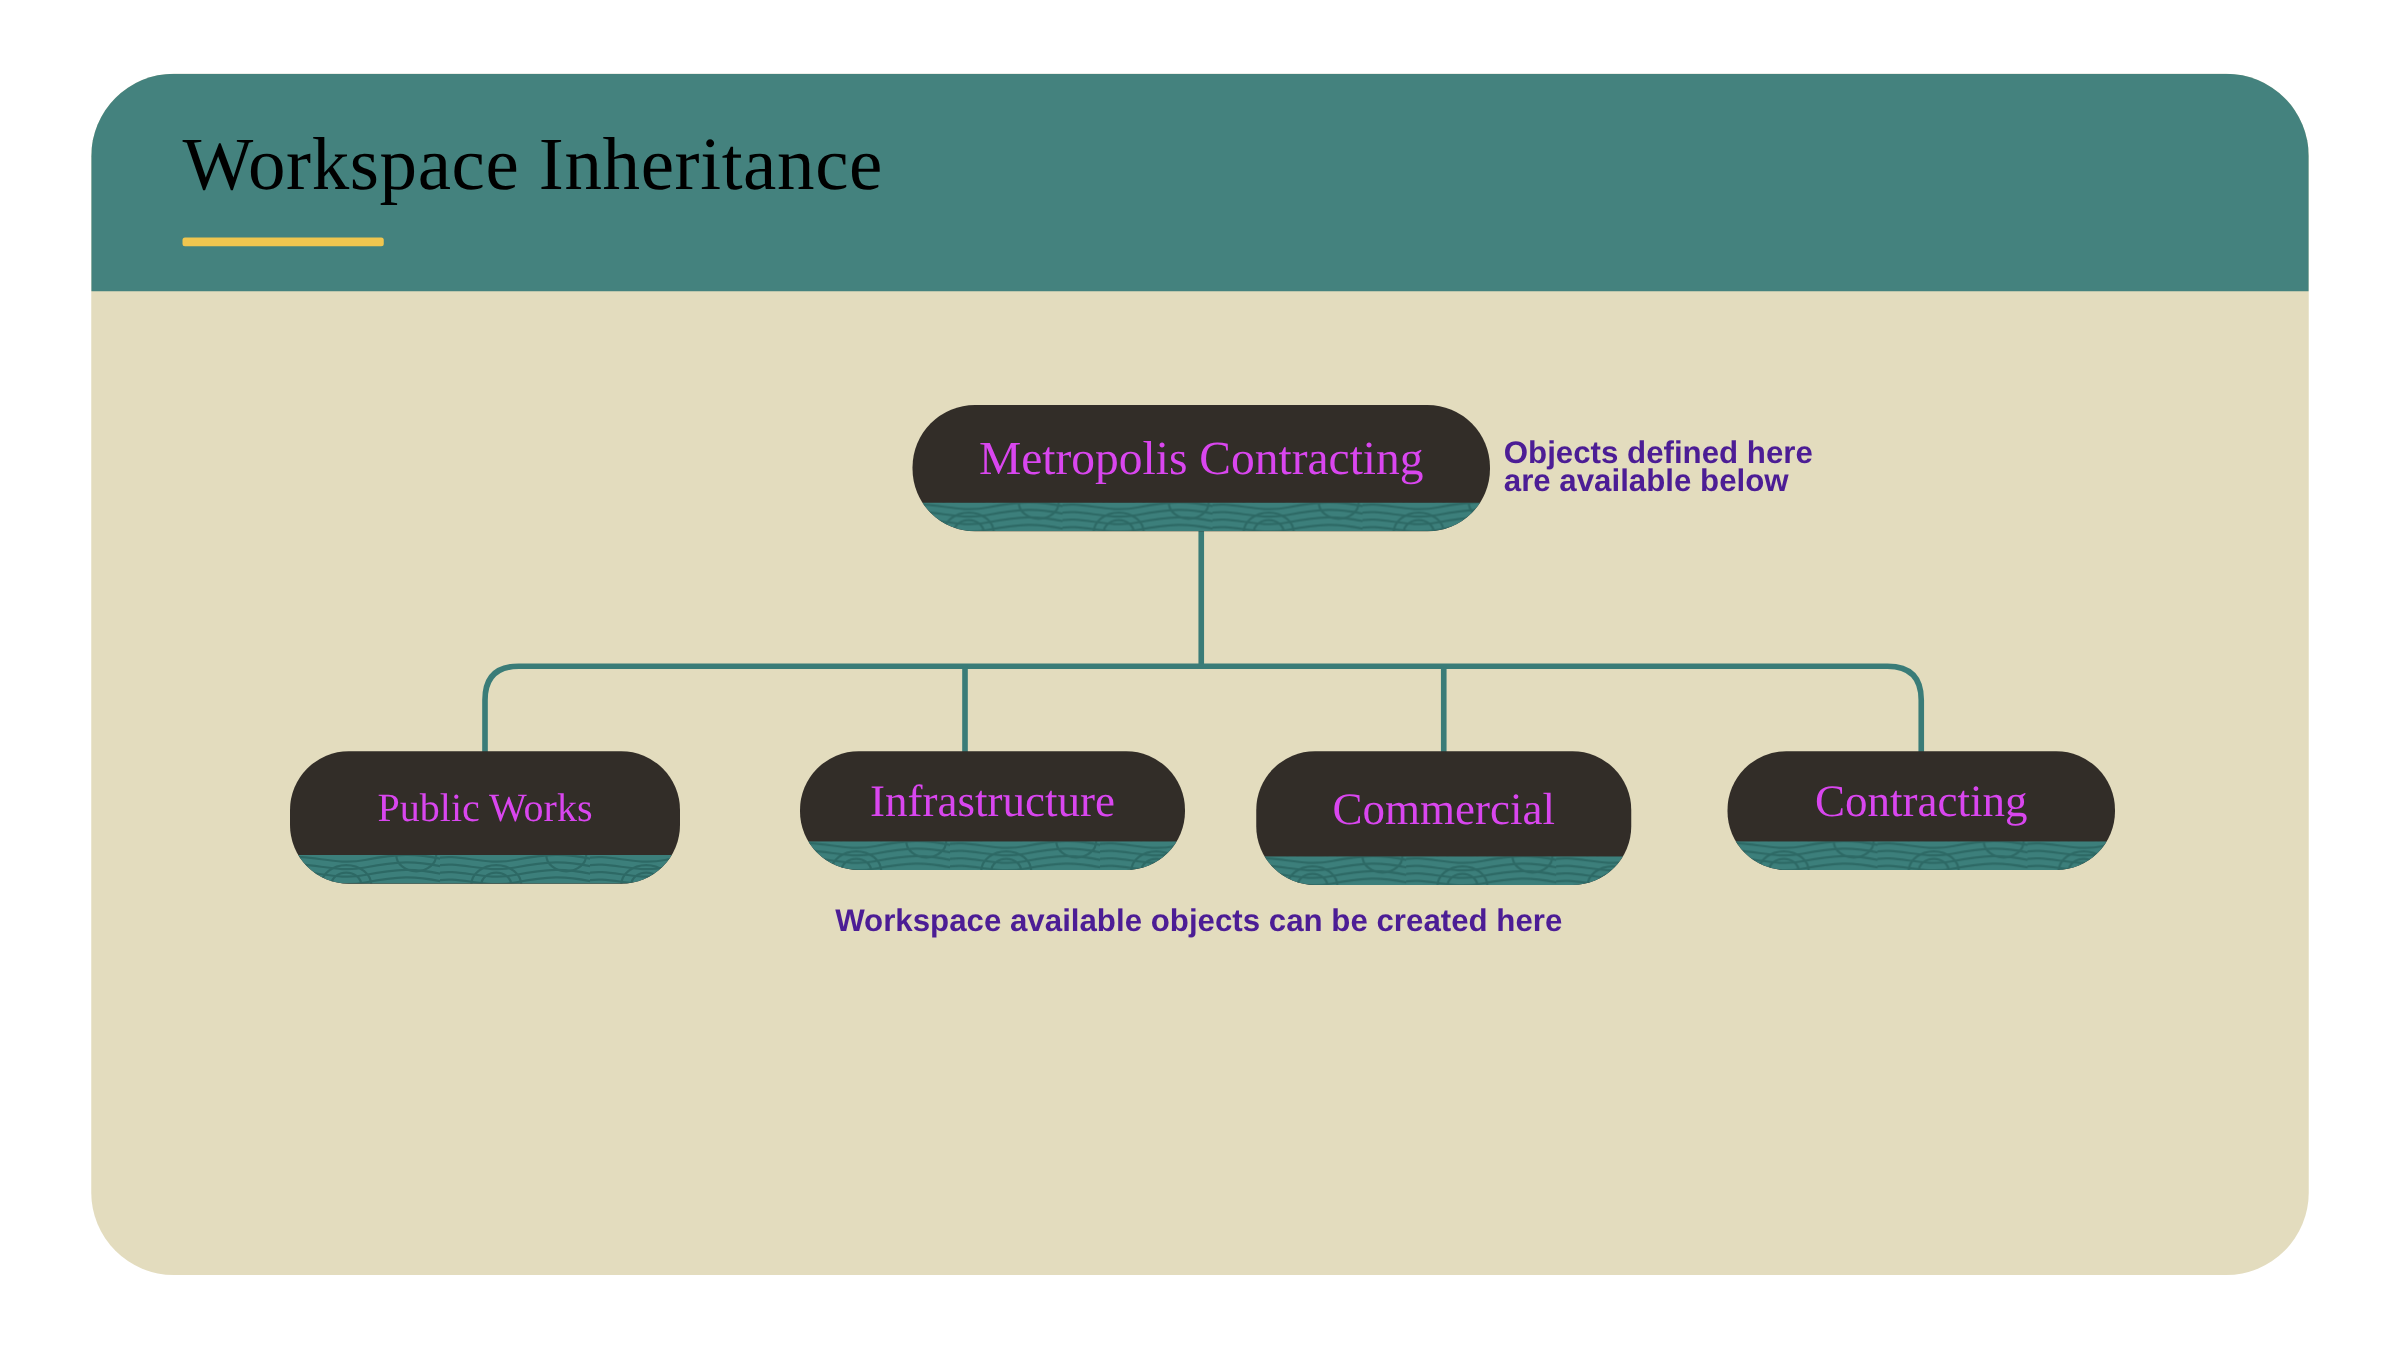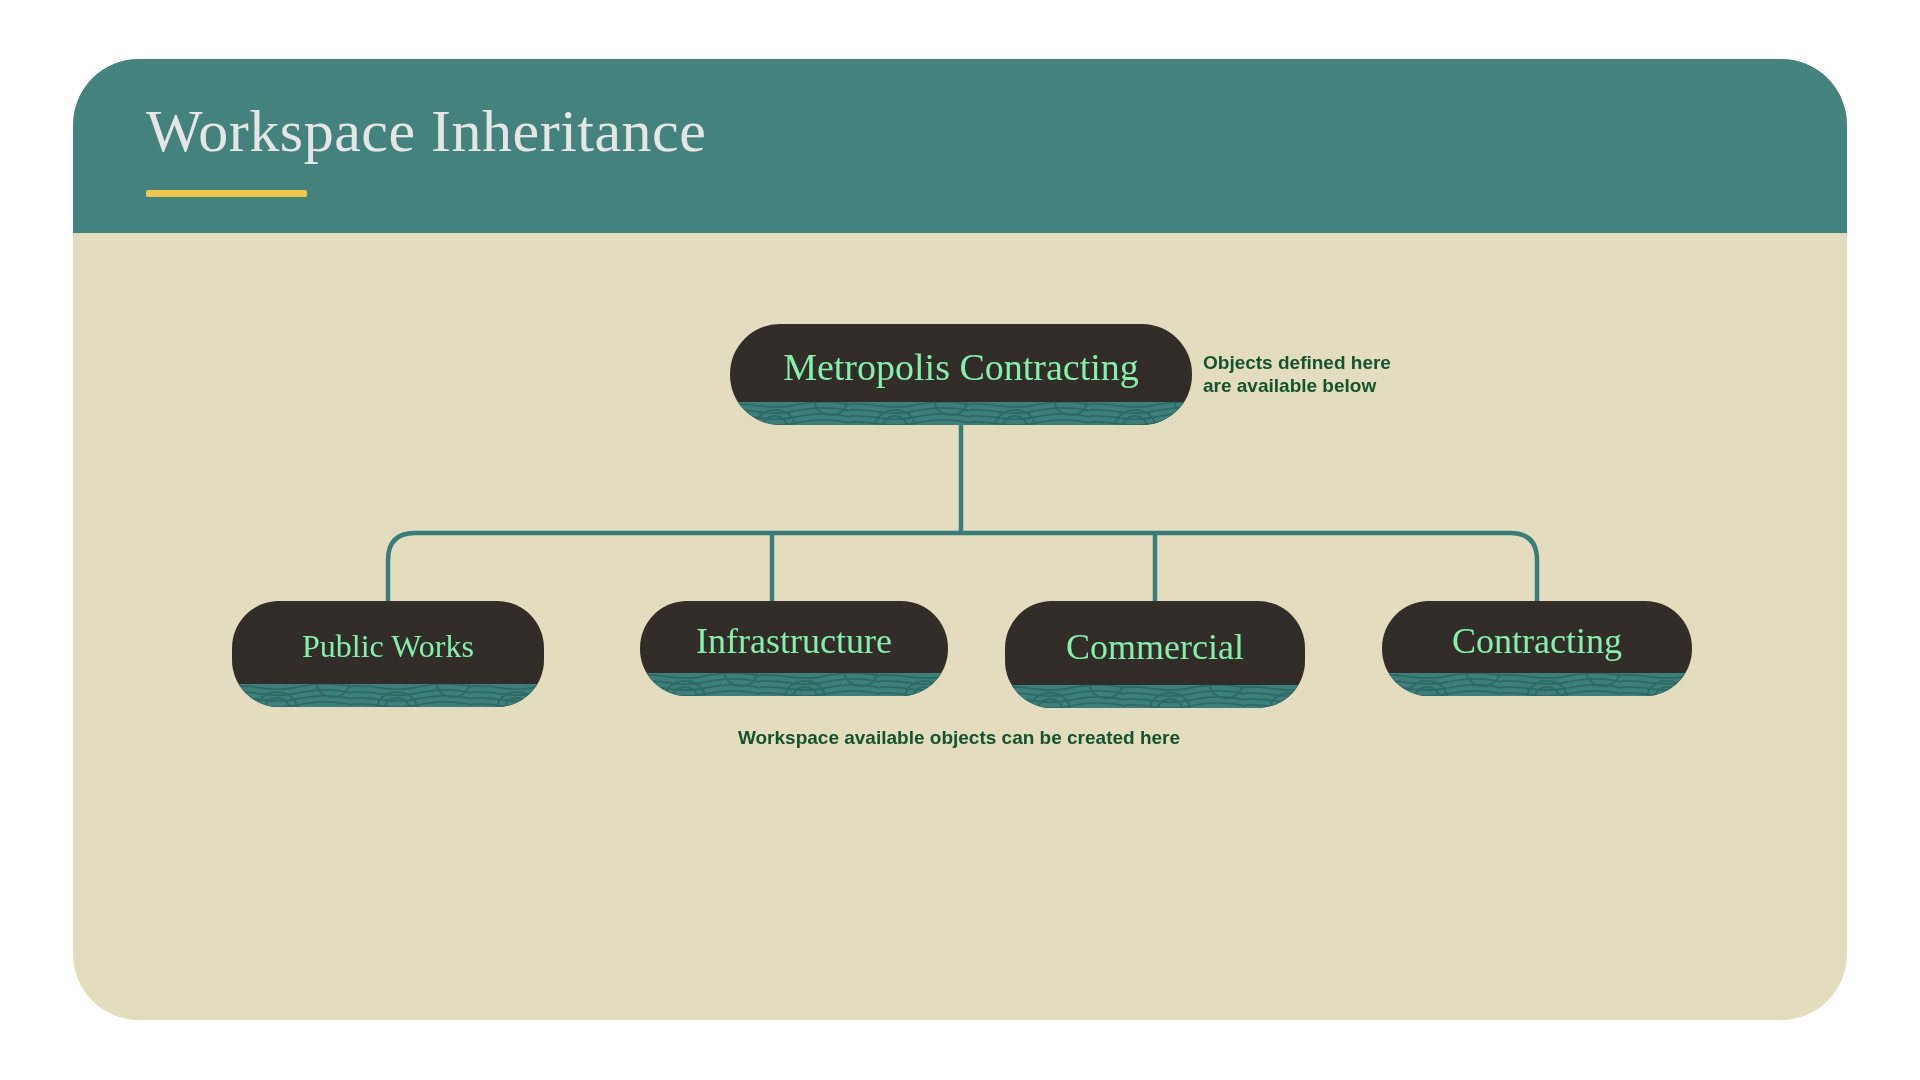--- a/index.html
+++ b/index.html
@@ -37,21 +37,21 @@
   }
   .title {
     position: absolute;
     left: 73px;
     top: 38px;
     margin: 0;
     font-family: "Liberation Serif", serif;
     font-weight: 400;
     font-size: 60px;
     letter-spacing: 0.5px;
-    color: #e5e5e5;
+    color: #000000;
     white-space: nowrap;
   }
   .title-underline {
     position: absolute;
     left: 73px;
     top: 131px;
     width: 161px;
     height: 7px;
     background: #f0c64f;
     border-radius: 2px;
@@ -66,43 +66,43 @@
   .node {
     position: absolute;
     background: #322d28;
     display: flex;
     align-items: center;
     justify-content: center;
     overflow: hidden;
     box-sizing: border-box;
     padding-bottom: 16px;
     font-family: "Liberation Serif", serif;
-    color: #86efac;
+    color: #d946ef;
     white-space: nowrap;
   }
   .node-grain {
     position: absolute;
     left: 0;
     bottom: 0;
     width: 100%;
     height: 23px;
     display: block;
   }
   .node-label { position: relative; }
   .node-root  { left: 657px;  top: 265px; width: 462px; height: 101px; border-radius: 50px; font-size: 38px; }
   .node-c0    { left: 159px;  top: 542px; width: 312px; height: 106px;  border-radius: 47px; font-size: 32px; }
   .node-c1    { left: 567px;  top: 542px; width: 308px; height: 95px;  border-radius: 47px; font-size: 36px; }
   .node-c2    { left: 932px;  top: 542px; width: 300px; height: 107px;  border-radius: 47px; font-size: 36px; }
   .node-c3    { left: 1309px; top: 542px; width: 310px; height: 95px;  border-radius: 47px; font-size: 36px; }
   .annotation {
     position: absolute;
     font-weight: bold;
-    font-size: 19px;
+    font-size: 25px;
     line-height: 23px;
-    color: #14532d;
+    color: #4c1d95;
   }
   .root-note {
     left: 1130px;
     top: 292px;
     text-align: left;
     white-space: nowrap;
   }
   .children-note {
     left: 574px;
     top: 667px;

